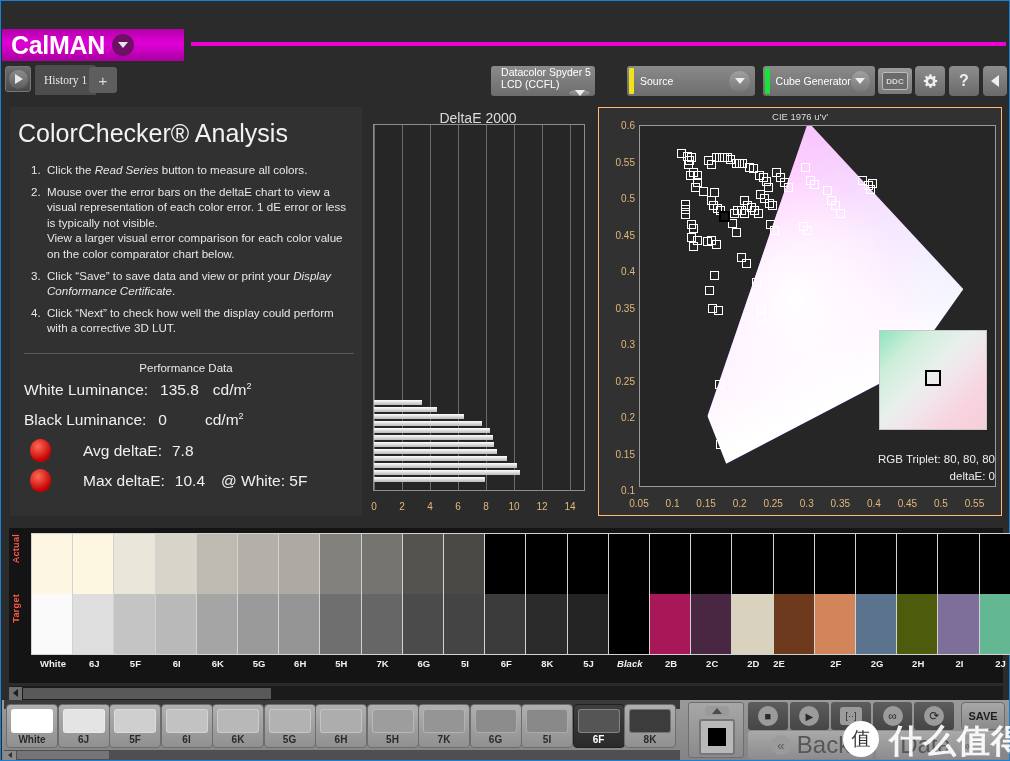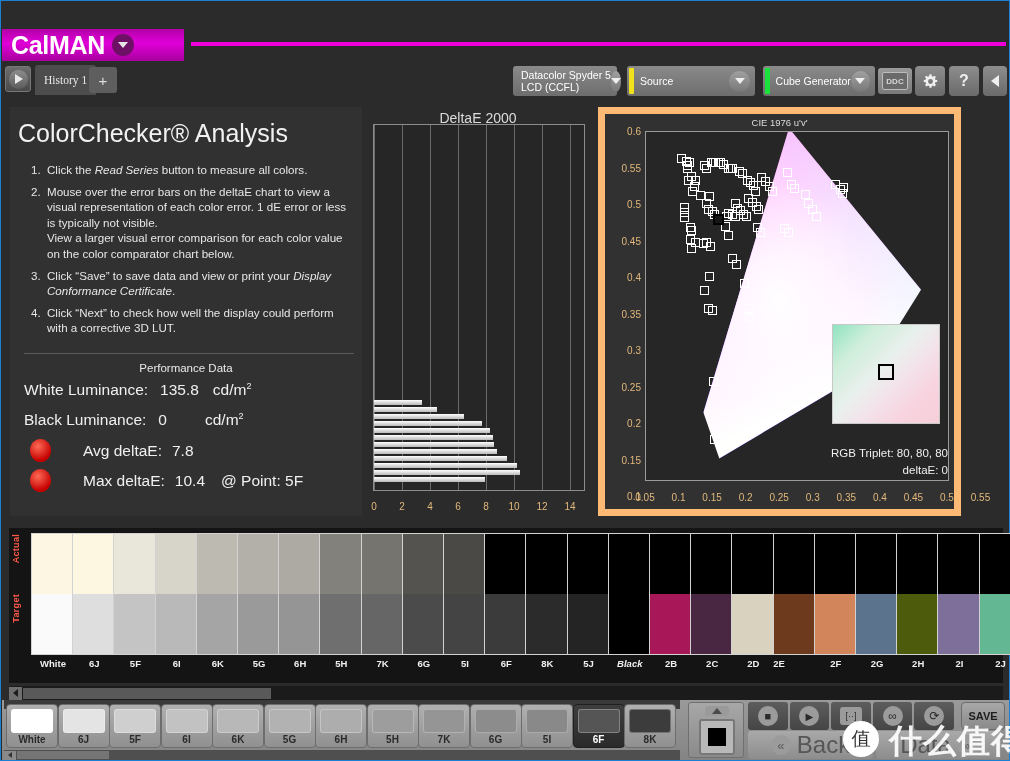--- a/index.html
+++ b/index.html
@@ -68,21 +68,21 @@
 
   
   .dechart { position:absolute; left:362px; top:8px; width:228px; height:409px; background:#2b2b2b; }
   .dectitle { position:absolute; top:3px; width:100%; text-align:center; font-size:14px; color:#dcdcdc; }
   .deplot { position:absolute; left:9px; top:17px; right:7px; bottom:25px; background:#262626; border:1px solid #8d8d8d; }
   .degrid { position:absolute; top:0; bottom:0; width:1px; background:#6a6a6a; }
   .debar { position:absolute; left:0; background:linear-gradient(180deg,#ffffff,#b9b9b9); height:5px; }
   .dexlab { position:absolute; bottom:4px; font-size:10px; color:#e2b87c; transform:translateX(-50%); }
 
   
-  .ciechart { position:absolute; left:596px; top:8px; width:363px; height:409px; background:#313131; border:7px solid #fdba74; }
+  .ciechart { position:absolute; left:596px; top:8px; width:404px; height:409px; background:#313131; border:1px solid #fdba74; }
   .cietitle { position:absolute; top:3px; width:100%; text-align:center; font-size:9.5px; color:#dcdcdc; }
   .cieplot { position:absolute; left:40px; top:17px; right:5px; bottom:28px; background:#262626; border:1px solid #9a9a9a; overflow:hidden; }
   .cieylab { position:absolute; left:4px; font-size:10px; color:#e2b87c; transform:translateY(-50%); width:32px; text-align:right; }
   .ciexlab { position:absolute; bottom:6px; font-size:10px; color:#e2b87c; transform:translateX(-50%); }
   .pt { position:absolute; width:9px; height:9px; border:1.5px solid #fff; box-sizing:border-box; }
   .ptsel { position:absolute; width:11px; height:11px; border:2px solid #000; background:#161616; box-sizing:border-box; }
   .swpreview { position:absolute; right:8px; bottom:56px; width:108px; height:100px; border:1px solid #c8c8c8;
     background: linear-gradient(135deg,#8fe3c0 0%, #cfeeda 22%, #e9f0ee 45%, #f3e3ea 60%, #f7d4e0 78%, #f6cfd8 100%),
                 linear-gradient(45deg,#b6e8d6, #f6e7c8); }
   .swpreview .inner { position:absolute; left:50%; top:48%; width:16px; height:16px; border:2px solid #000; transform:translate(-50%,-50%); }
@@ -152,21 +152,21 @@
     <div class="playbtn">
         <div class="circ">
           <i></i>
         </div>
       </div>
     <div class="tab">
       <span>History 1</span>
     </div>
     <div class="tabplus">+</div>
 
-    <div class="tool" style="left:511px; width:104px;">
+    <div class="tool" style="left:489px; width:104px;flex-direction:column;">
       <div class="stripe" style="background:#dddddd"></div>
       <div class="lbl">
         <div>Datacolor Spyder 5</div>
         <div>LCD (CCFL)</div>
       </div>
       <div class="dd">
           <i></i>
         </div>
     </div>
 
@@ -244,21 +244,21 @@
         <span>7.8</span>
       </div>
 
       <div class="perfrow" style="left:20px; top:362px;">
         <div class="dot"></div>
         <span style="width:32px"></span>
         <span>Max deltaE:</span>
         <span style="width:10px"></span>
         <span>10.4</span>
         <span style="width:16px"></span>
-        <span>@ Point: 5F</span>
+        <span>@ White: 5F</span>
       </div>
     </div>
 
     <div class="dechart">
       <div class="dectitle">DeltaE 2000</div>
       <div class="deplot" id="deplot">
           <div class="degrid" style="left: 0%;"></div>
           <div class="degrid" style="left: 13.3333%;"></div>
           <div class="degrid" style="left: 26.6667%;"></div>
           <div class="degrid" style="left: 40%;"></div>

